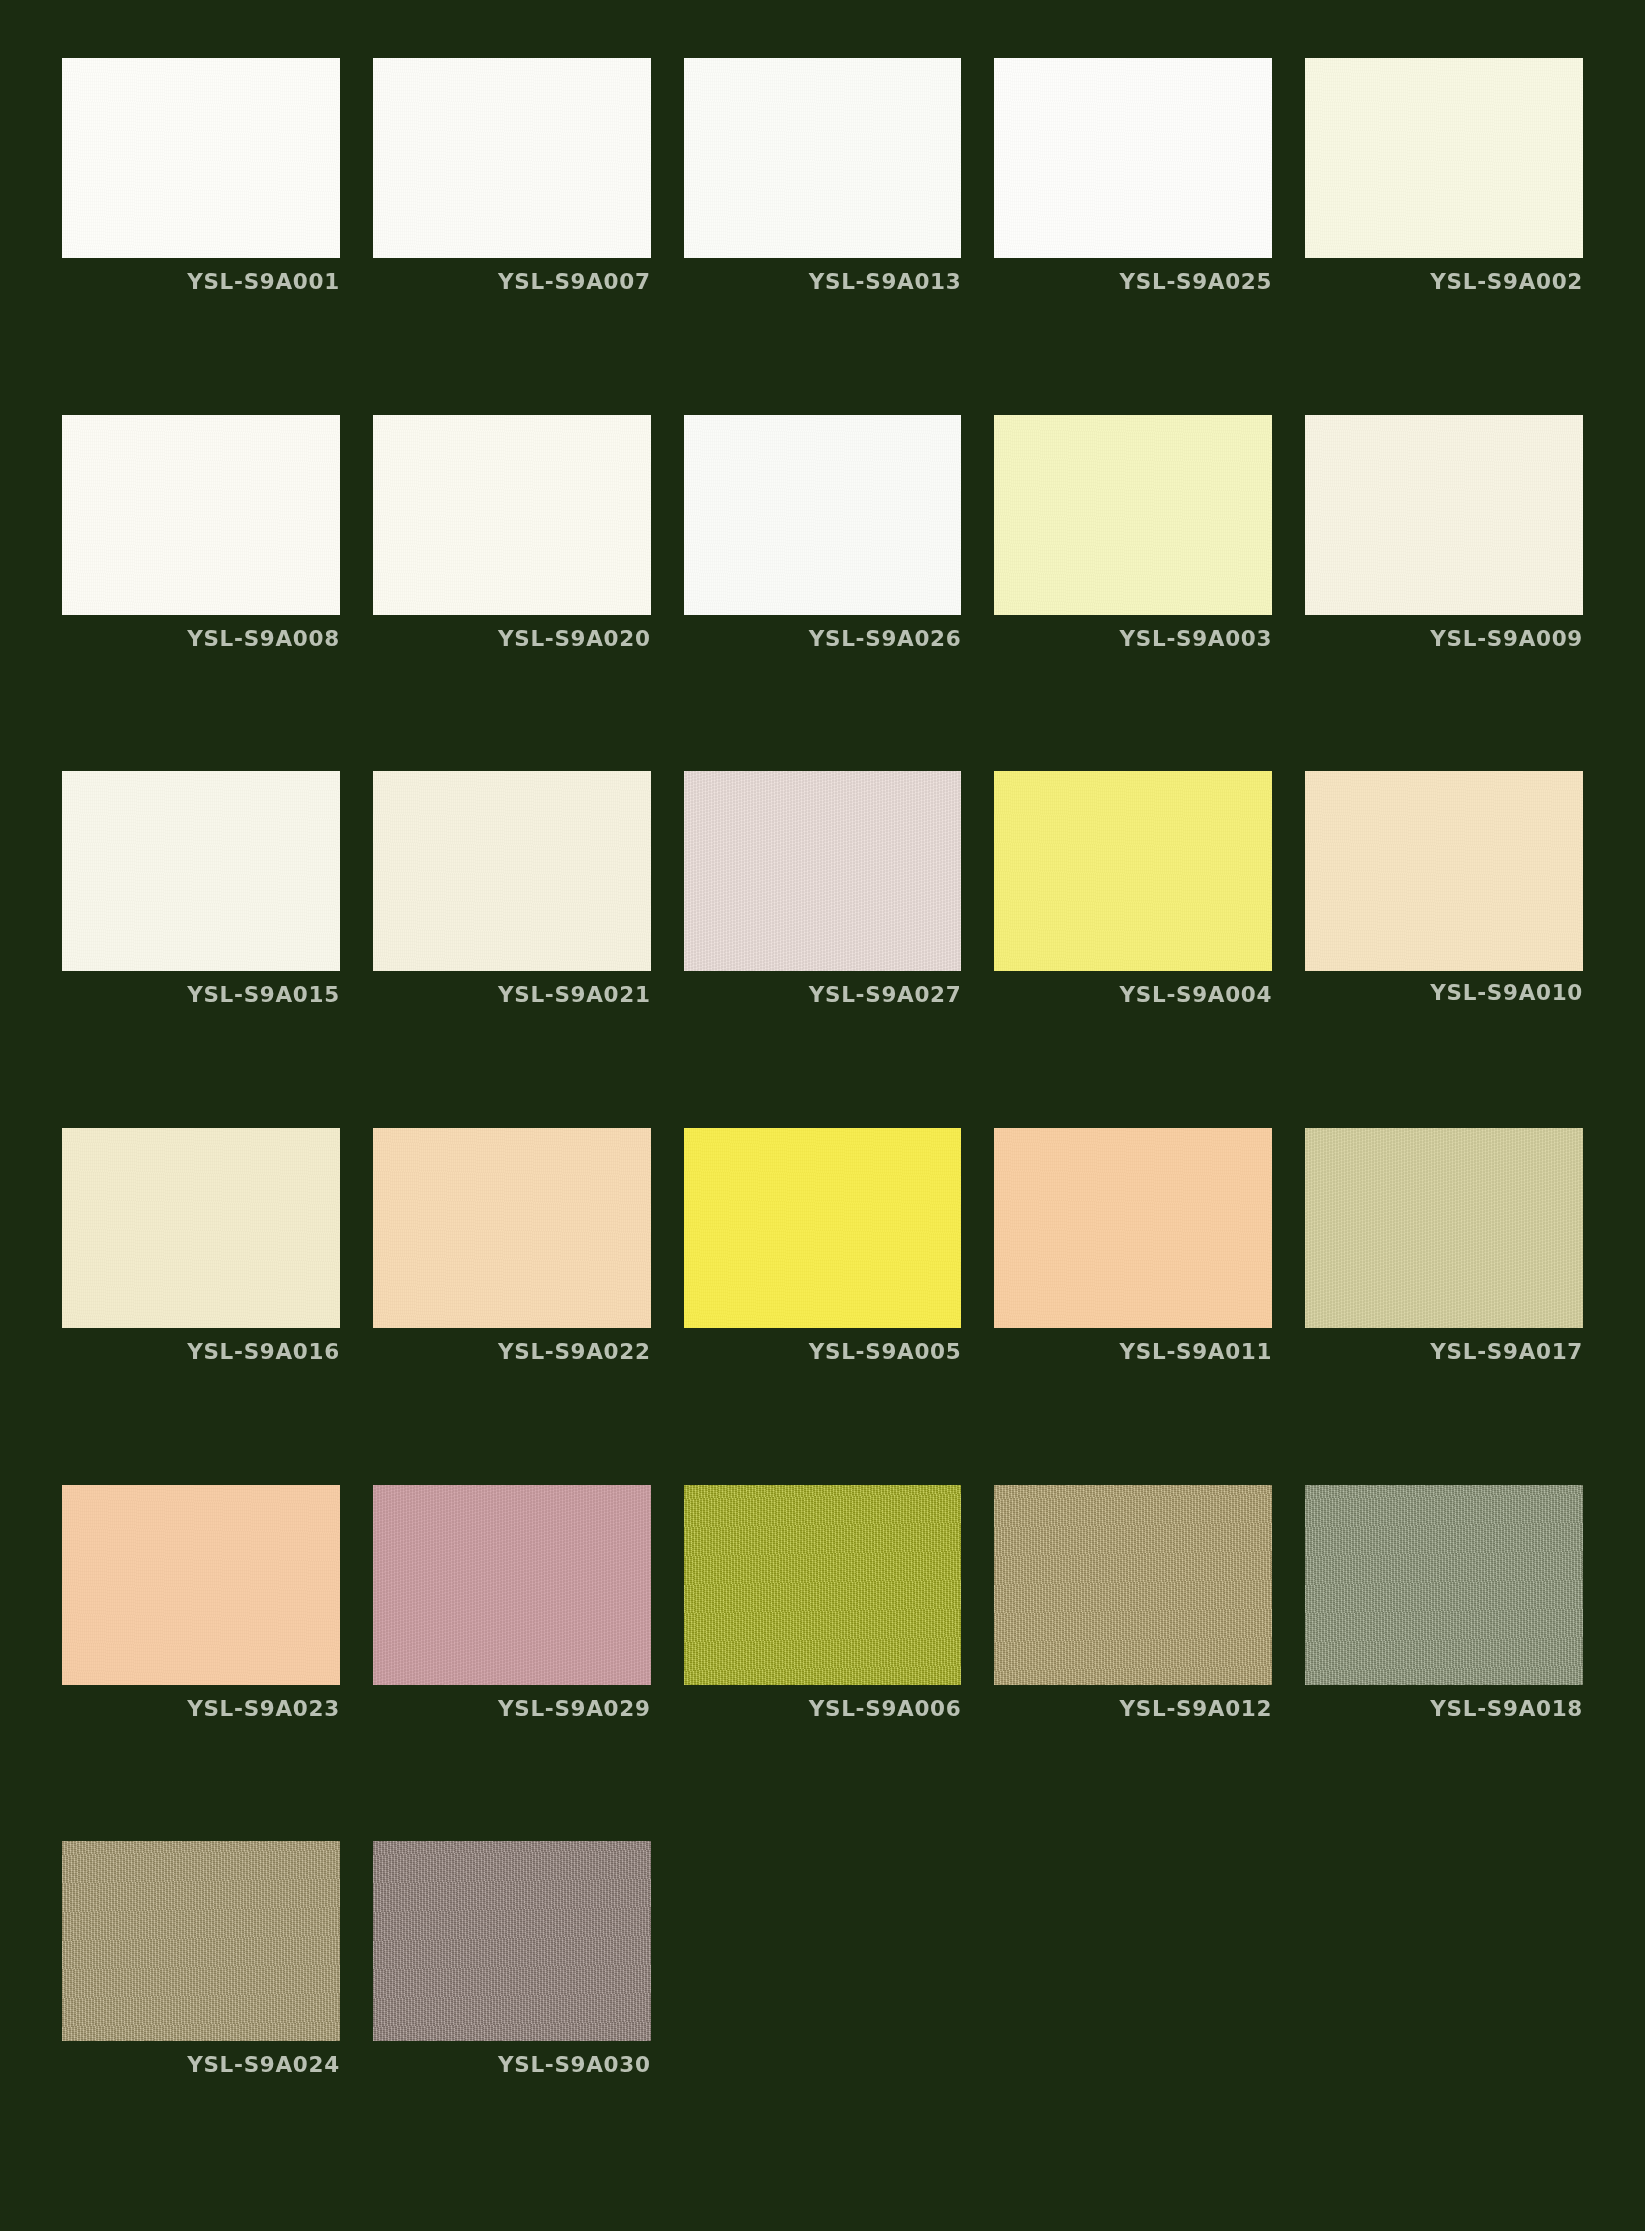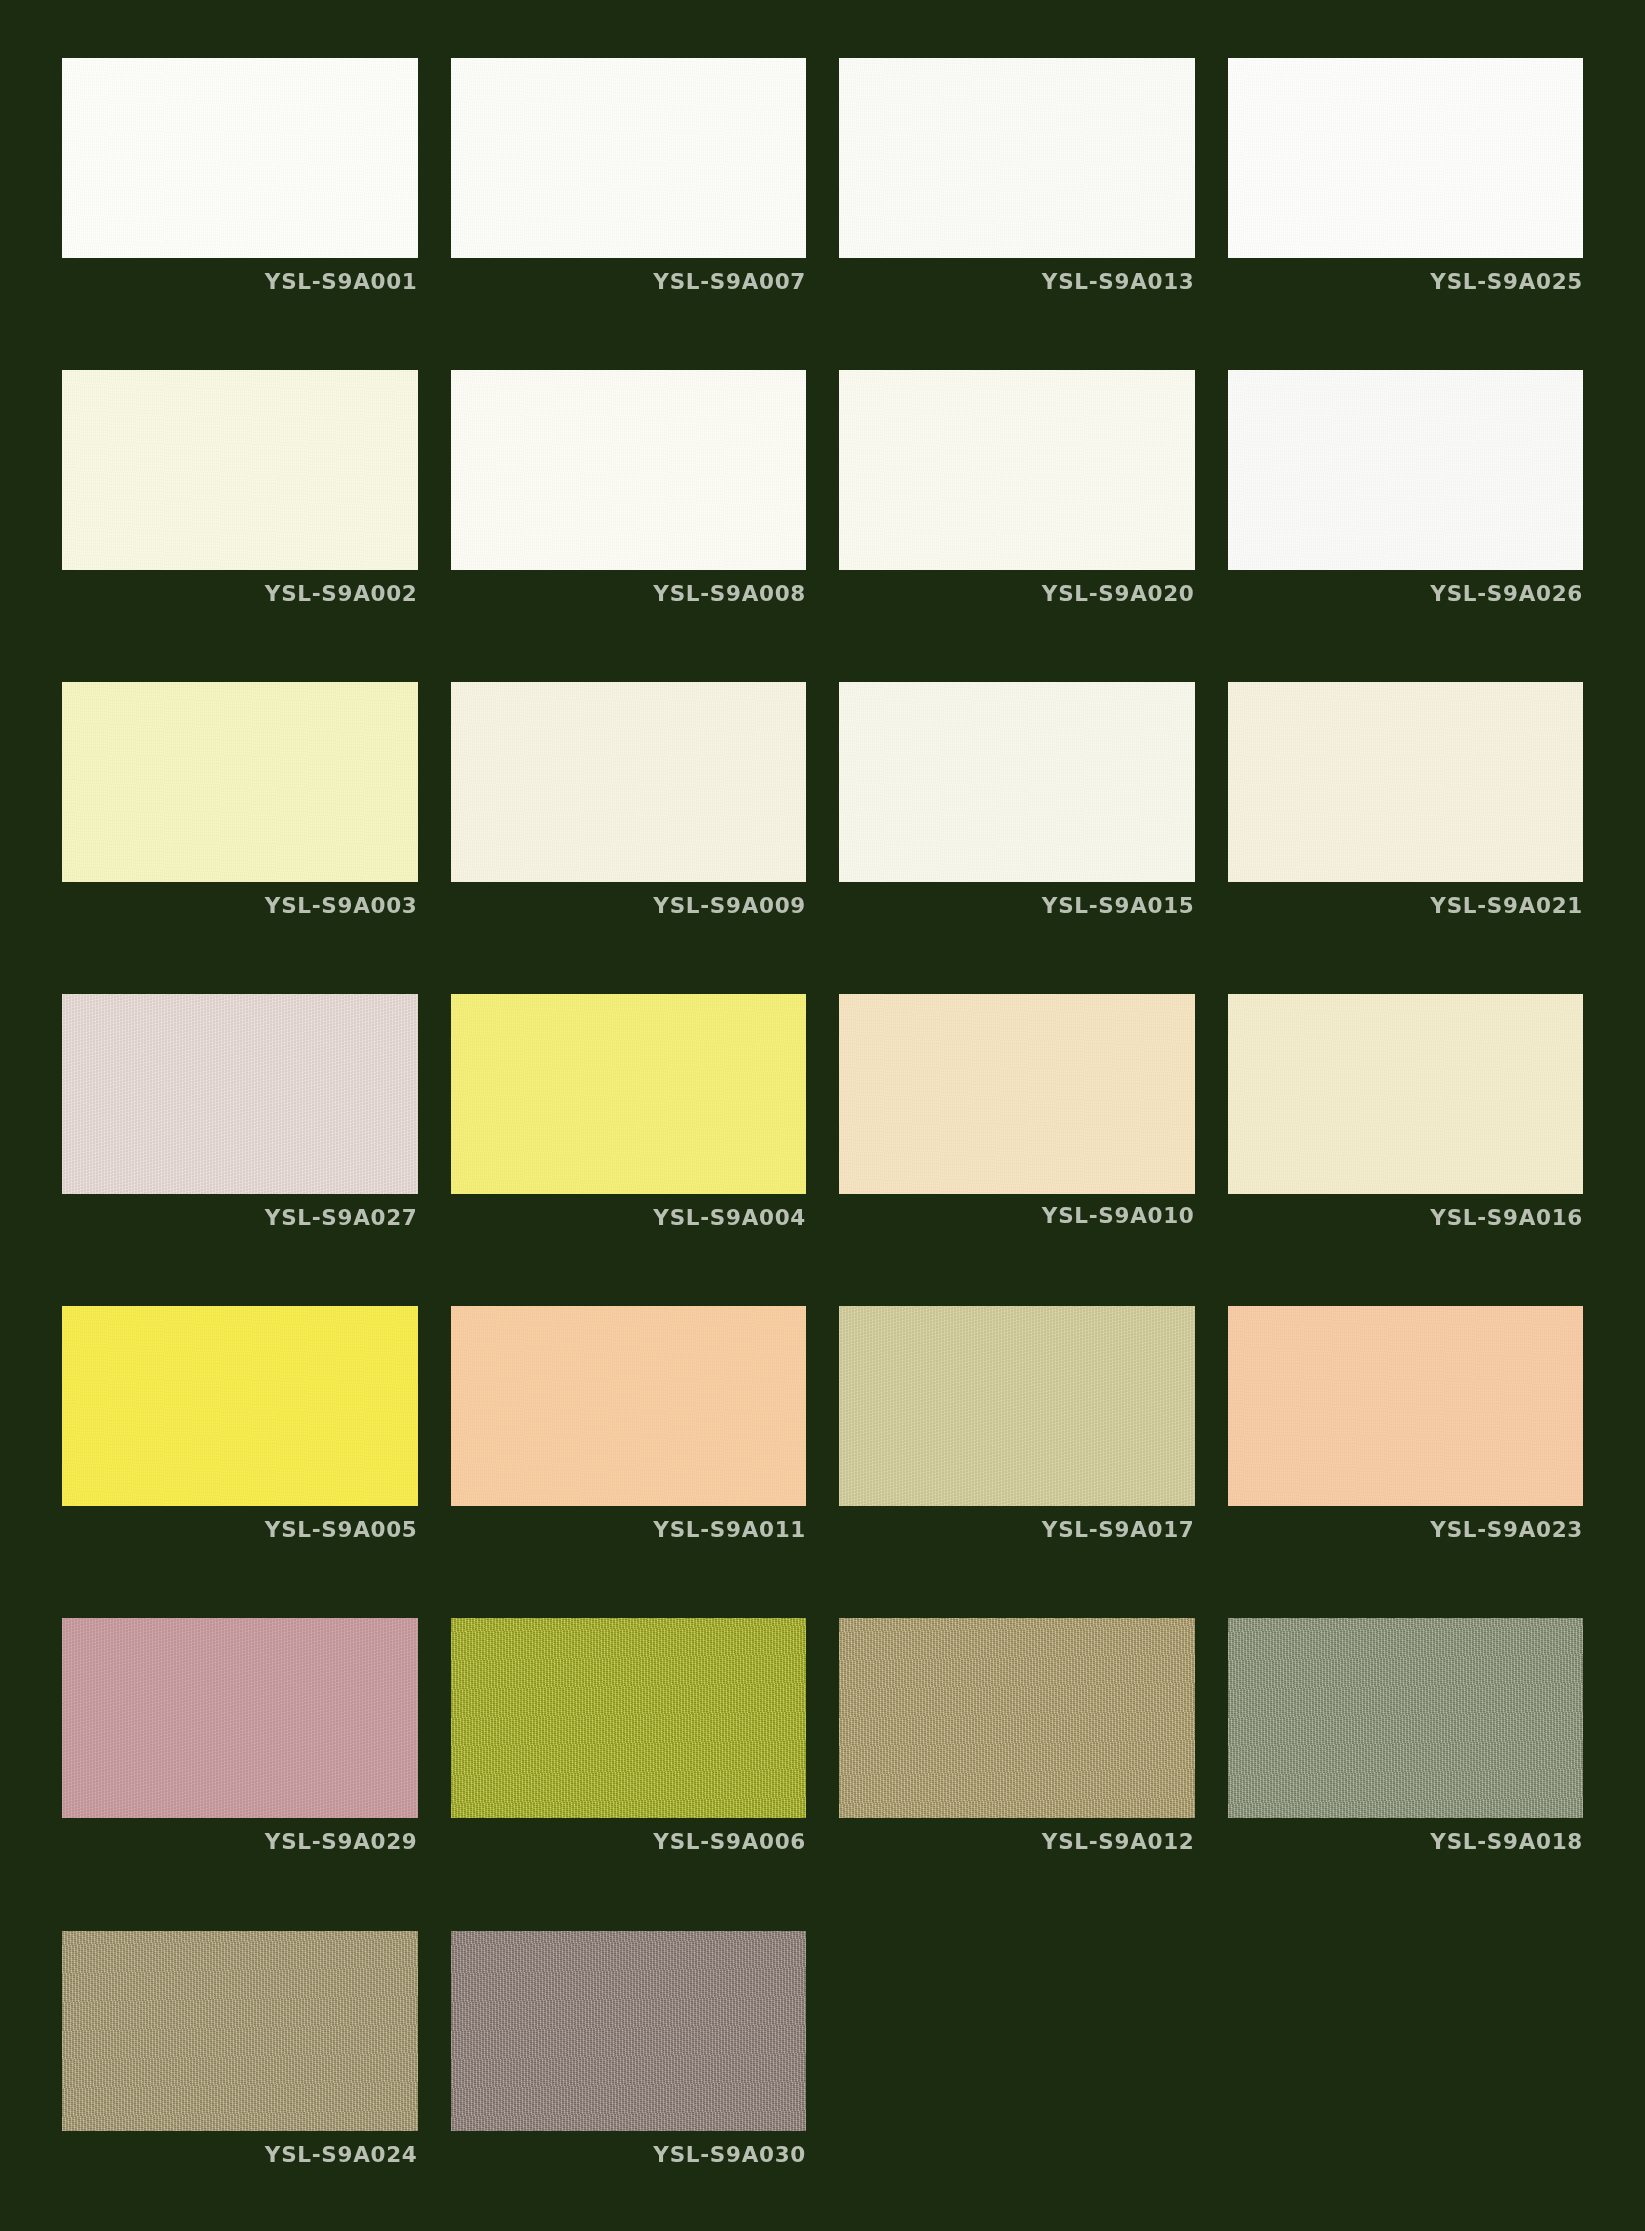--- a/index.html
+++ b/index.html
@@ -19,21 +19,21 @@
     position: relative;
     width: 1645px;
     height: 2231px;
     background: #1b2c11;
     box-sizing: border-box;
     padding: 58px 62px 66px 62px;
   }
 
   .swatch-grid {
     display: grid;
-    grid-template-columns: repeat(4, 1fr);
+    grid-template-columns: repeat(5, 1fr);
     grid-template-rows: repeat(6, 1fr);
     column-gap: 24px;
     row-gap: 12px;
     width: 100%;
     height: 100%;
     gap: 33px;
   }
 
   .swatch-cell {
     display: flex;
@@ -150,20 +150,24 @@
       </div>
       <div class="swatch-cell">
         <div class="swatch-chip" style="background-color: rgb(245, 227, 192);"></div>
         <div class="swatch-label" style="color: rgb(185, 192, 179); margin-top: 11px;">YSL-S9A010</div>
       </div>
       <div class="swatch-cell">
         <div class="swatch-chip" style="background-color: rgb(242, 235, 203);"></div>
         <div class="swatch-label" style="color: rgb(185, 192, 179);">YSL-S9A016</div>
       </div>
       <div class="swatch-cell">
+        <div class="swatch-chip" style="background-color: rgb(246, 217, 178);"></div>
+        <div class="swatch-label" style="color: rgb(185, 192, 179);">YSL-S9A022</div>
+      </div>
+      <div class="swatch-cell">
         <div class="swatch-chip" style="background-color: rgb(247, 236, 75);"></div>
         <div class="swatch-label" style="color: rgb(185, 192, 179);">YSL-S9A005</div>
       </div>
       <div class="swatch-cell">
         <div class="swatch-chip" style="background-color: rgb(248, 205, 160);"></div>
         <div class="swatch-label" style="color: rgb(185, 192, 179);">YSL-S9A011</div>
       </div>
       <div class="swatch-cell">
         <div class="swatch-chip semi-metallic" style="background-color: rgb(216, 211, 161);"></div>
         <div class="swatch-label" style="color: rgb(185, 192, 179);">YSL-S9A017</div>

